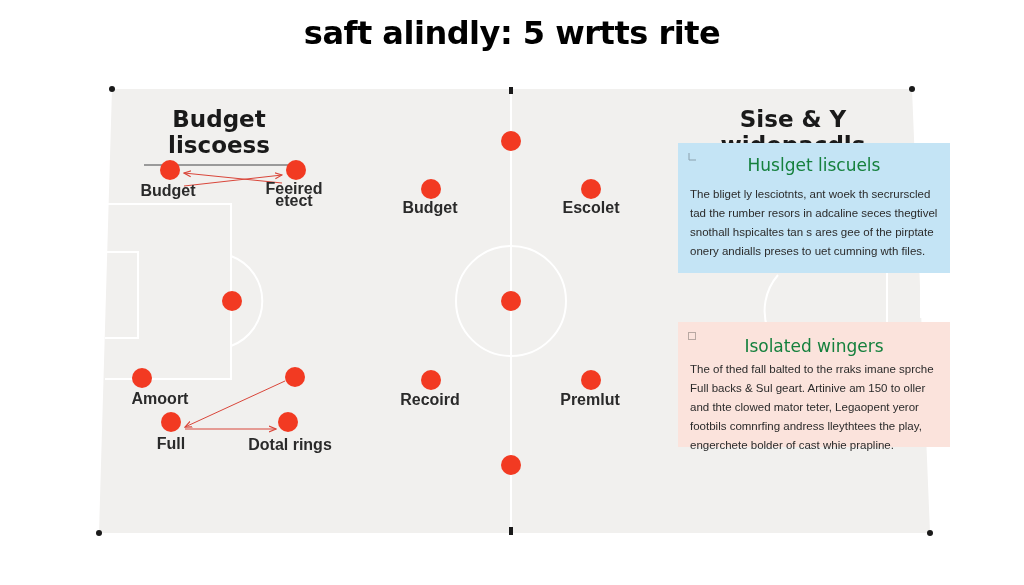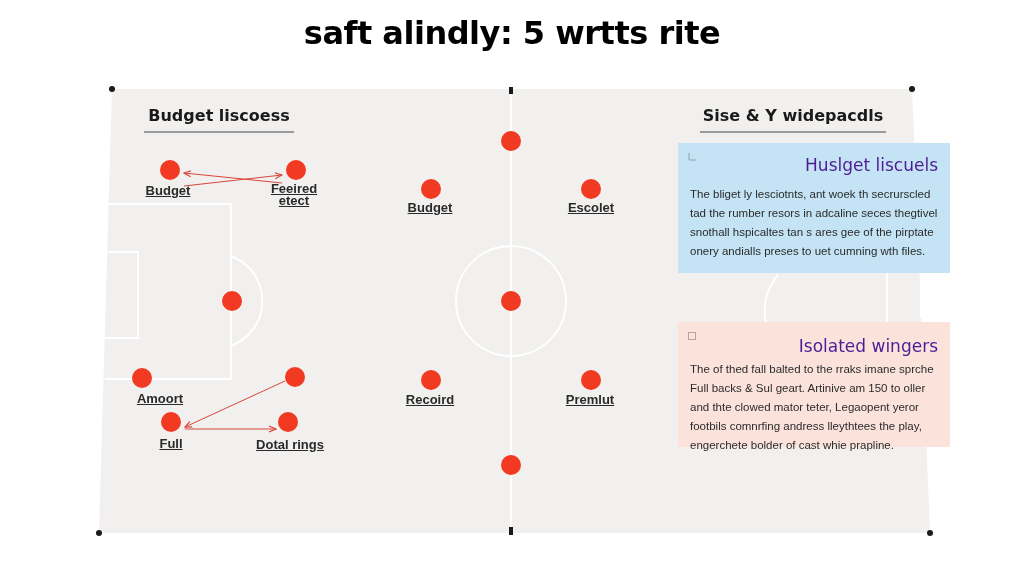--- a/index.html
+++ b/index.html
@@ -1,23 +1,23 @@
 <!DOCTYPE html>
 <html><head>
 <meta charset="utf-8">
 <style>
   html, body { margin:0; padding:0; }
   body { width:1024px; height:585px; background:#ffffff; position:relative; overflow:hidden; font-family:"Liberation Sans", sans-serif; }
   .title { position:absolute; left:0; top:14px; width:1024px; text-align:center; font-size:32px; font-weight:bold; color:#000000; font-family:"DejaVu Sans", sans-serif; letter-spacing:-0.5px; }
   .pitch { position:absolute; left:0; top:0; width:1024px; height:585px; }
-  .section-heading { position:absolute; font-size:16px; font-weight:bold; color:#1a1a1a; font-family:"DejaVu Sans", sans-serif; padding-bottom:6px; border-bottom:2px solid #9a9a9a; text-align:center; }
+  .section-heading { position:absolute; font-size:23px; font-weight:bold; color:#1a1a1a; font-family:"DejaVu Sans", sans-serif; padding-bottom:6px; border-bottom:2px solid #9a9a9a; text-align:center; }
   .player { position:absolute; width:20px; height:20px; border-radius:50%; background:#f23a22; transform:translate(-50%,-50%); }
-  .plabel { position:absolute; font-size:13px; font-weight:bold; color:#2a2a2a; transform:translateX(-50%); text-align:center; line-height:12px; white-space:nowrap;text-decoration:underline; }
+  .plabel { position:absolute; font-size:16px; font-weight:bold; color:#2a2a2a; transform:translateX(-50%); text-align:center; line-height:12px; white-space:nowrap; }
   .card { position:absolute; box-sizing:border-box; padding:10px 12px; }
-  .card .card-title { font-size:17px; color:#4c1d95; text-align:right; margin:2px 0 10px 0; font-family:"DejaVu Sans", sans-serif; }
+  .card .card-title { font-size:17px; color:#15803d; text-align:center; margin:2px 0 10px 0; font-family:"DejaVu Sans", sans-serif; }
   .card .card-body { font-size:11.5px; color:#2b2b2b; line-height:19px; }
   .card .card-icon { position:absolute; left:10px; top:10px; width:8px; height:8px; }
   .card-blue { left:678px; top:143px; width:272px; height:130px; background:#c4e4f5; }
   .card-pink { left:678px; top:322px; width:272px; height:125px; background:#fbe3dc; }
   .card-pink .card-title { margin:4px 0 4px 0; }
 </style>
 </head>
 <body>
 
 <div class="title">saft alindly: 5 wrtts rite</div>

